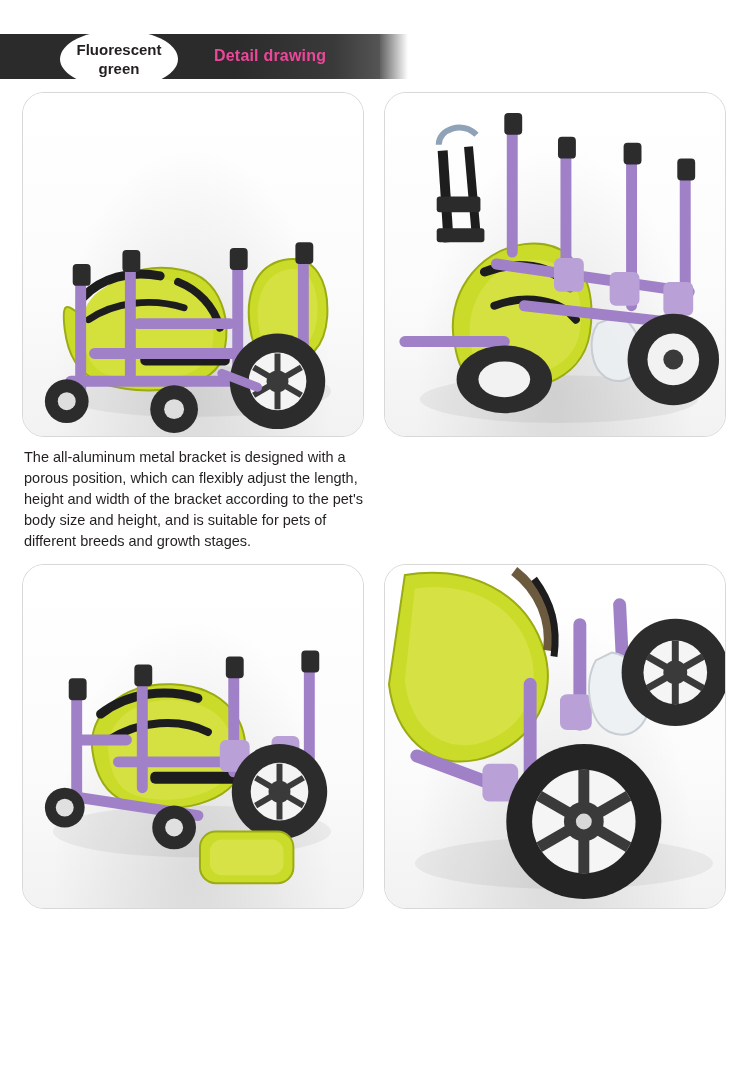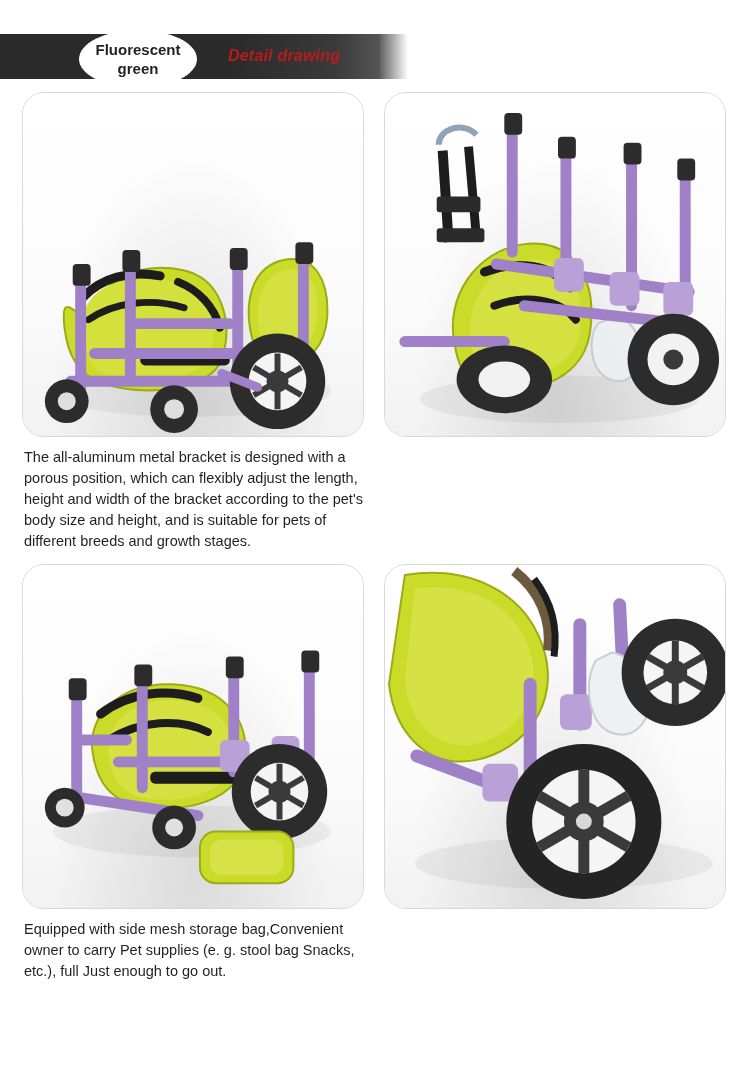--- a/index.html
+++ b/index.html
@@ -33,46 +33,45 @@
   .header-bar-fade {
     position: absolute;
     left: 378px;
     top: 34px;
     width: 30px;
     height: 45px;
     background: linear-gradient(90deg, #555 0%, rgba(85,85,85,0) 100%);
   }
   .badge {
     position: absolute;
-    left: 79px;
+    left: 60px;
     top: 30px;
     width: 118px;
     height: 58px;
     background: #ffffff;
     border-radius: 50%;
     display: flex;
     align-items: center;
     justify-content: center;
     text-align: center;
     font-size: 15px;
     font-weight: bold;
     line-height: 19px;
     color: #231f20;
     z-index: 3;
   }
   .tab-label {
     position: absolute;
-    left: 228px;
+    left: 214px;
     top: 47px;
     font-size: 16px;
     font-weight: bold;
-    color: #b91c1c;
+    color: #ec4899;
     letter-spacing: 0.2px;
     z-index: 3;
-    font-style: italic;
   }
 
   
   .grid {
     position: relative;
     width: 750px;
     padding: 0 22px;
     box-sizing: border-box;
   }
   .row {
@@ -282,21 +281,20 @@
           <g stroke="#3a3a3a" stroke-width="6">
             <path d="M258 200 L258 256"></path>
             <path d="M234 214 L282 242"></path>
             <path d="M234 242 L282 214"></path>
           </g>
 
           <rect x="178" y="268" width="94" height="52" rx="16" fill="#cbdb2a" stroke="#9bab12" stroke-width="2"></rect>
           <rect x="188" y="276" width="74" height="36" rx="12" fill="#d7e247"></rect>
         </svg>
       </div>
-      <div class="caption">Equipped with side mesh storage bag,Convenient owner to carry Pet supplies (e. g. stool bag Snacks, etc.), full Just enough to go out.</div>
     </div>
 
     <div class="cell">
       <div class="photo">
         <div class="photo-inner"></div>
         <svg class="illus" viewBox="0 0 342 345">
           <ellipse cx="180" cy="300" rx="150" ry="26" fill="#000" opacity="0.05"></ellipse>
 
           <path d="M20 10 C84 0 142 26 160 86 C176 140 140 186 92 196 C44 206 10 170 4 120 Z" fill="#cbdb2a" stroke="#9bab12" stroke-width="2"></path>
           <path d="M30 24 C84 16 132 40 146 88 C160 134 130 172 92 180 C52 188 24 158 20 116 Z" fill="#d6e244"></path>

